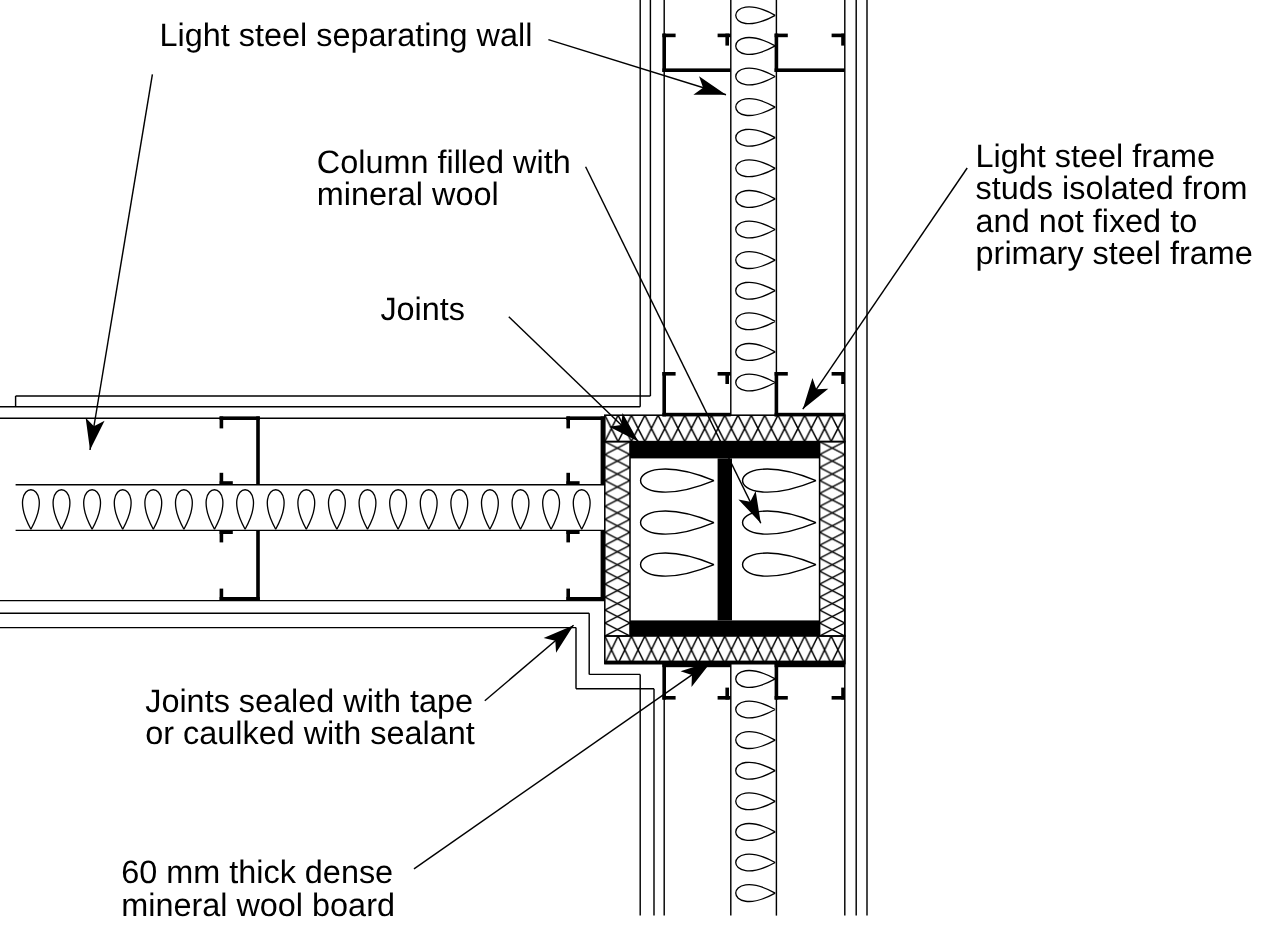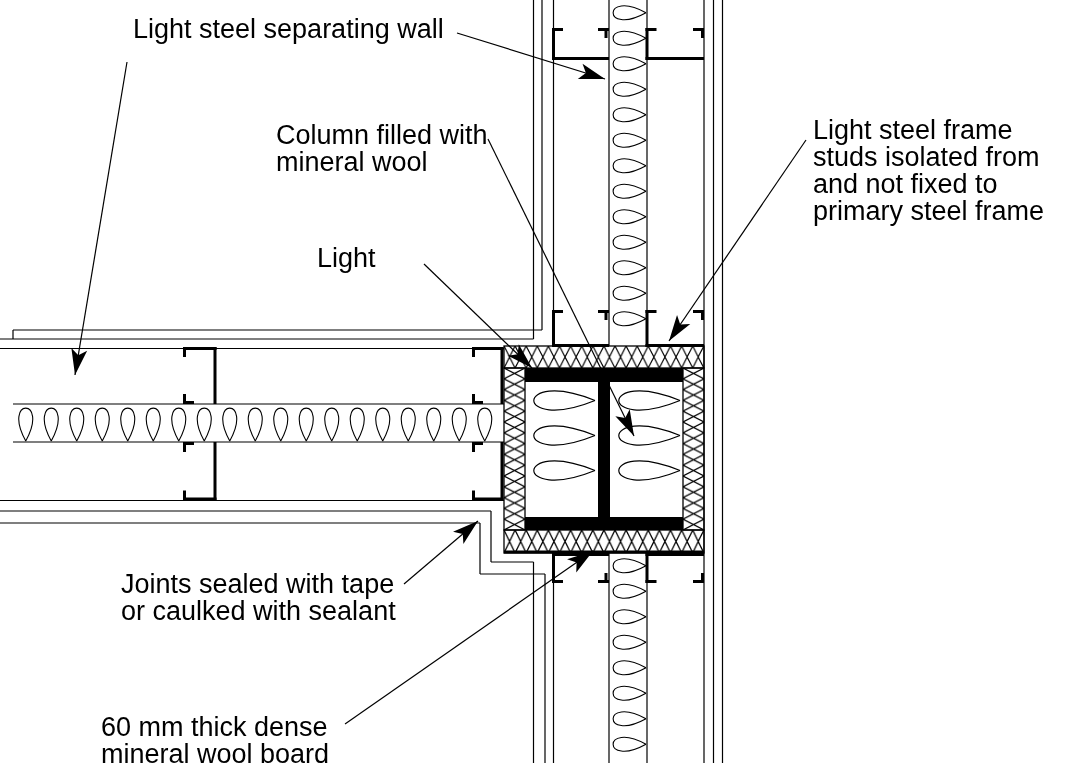--- a/index.html
+++ b/index.html
@@ -163,24 +163,24 @@
         </g>
         <g>
           <line x1="345" y1="724" x2="593" y2="551" stroke="#000000" stroke-width="1.2"></line>
           <polygon points="0,0 -26,8 -20,0 -26,-8" fill="#000000" transform="translate(593,551) rotate(-34.89888165229175)"></polygon>
         </g>
       </g>
   </svg>
 
   <div class="label" style="left:133px;top:16px">Light steel separating wall</div>
 
-  <div class="label" style="left:276px;top:122px">Column filled with
+  <div class="label" style="left:264px;top:122px">Column filled with
 mineral wool</div>
 
-  <div class="label" style="left:317px;top:245px">Light</div>
+  <div class="label" style="left:317px;top:245px">Joints</div>
 
   <div class="label" style="left:121px;top:571px">Joints sealed with tape
 or caulked with sealant</div>
 
   <div class="label" style="left:813px;top:117px">Light steel frame
 studs isolated from
 and not fixed to
 primary steel frame</div>
 
   <div class="label" style="left:101px;top:714px">60 mm thick dense

